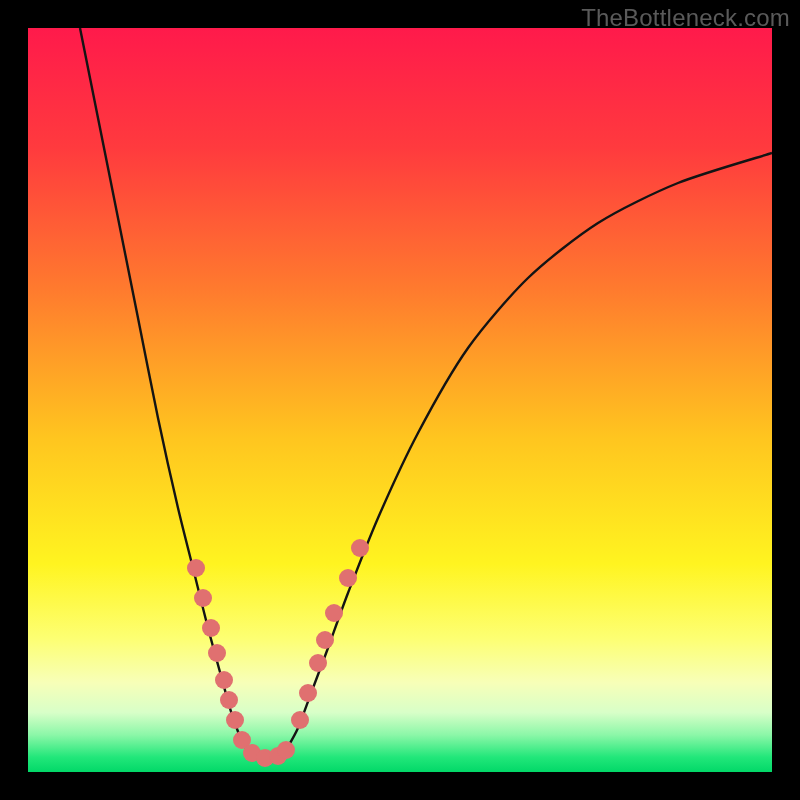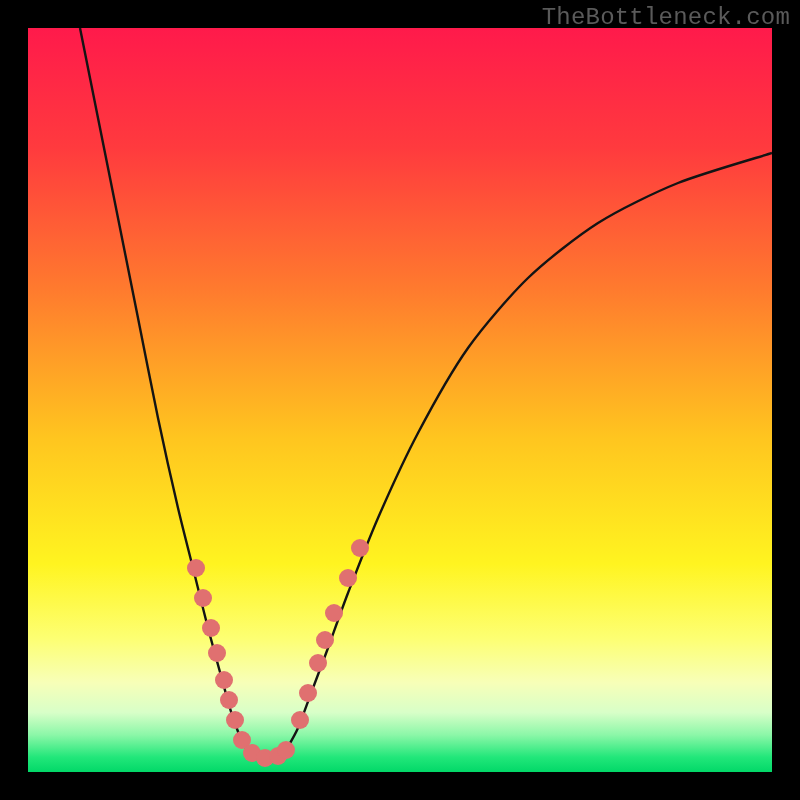--- a/index.html
+++ b/index.html
@@ -11,21 +11,20 @@
     background: #000;
     font-family: Arial, Helvetica, sans-serif;
   }
   .frame {
     position: absolute;
     left: 0;
     top: 0;
     width: 800px;
     height: 563px;
     background: #000;
-    font-family: Liberation Mono, monospace;
   }
   .plot {
     position: absolute;
     left: 28px;
     top: 28px;
     width: 744px;
     height: 744px;
     overflow: hidden;
   }
   .gradient-bg {

